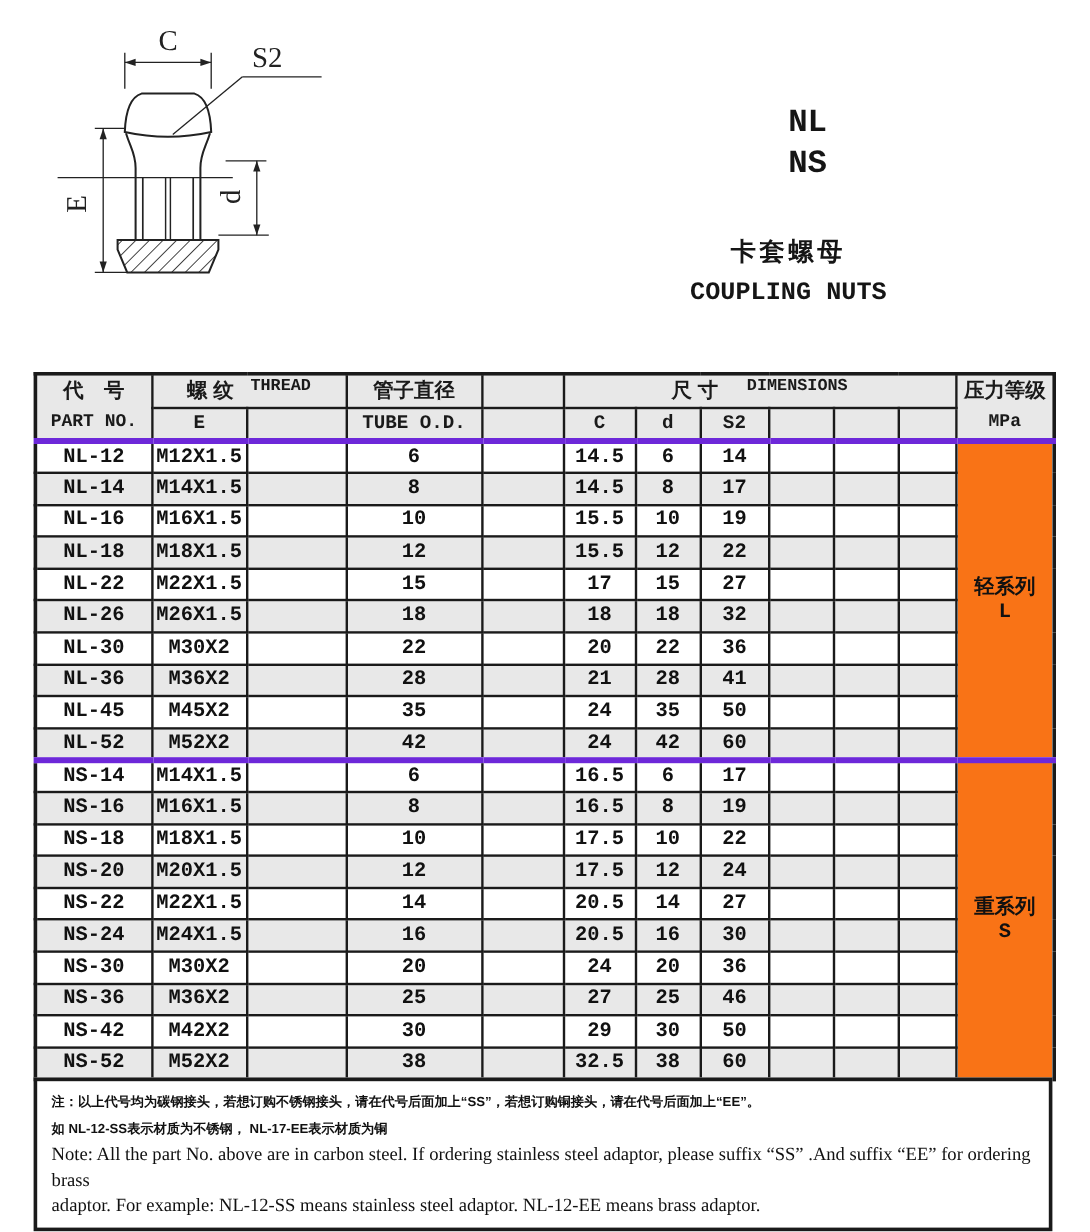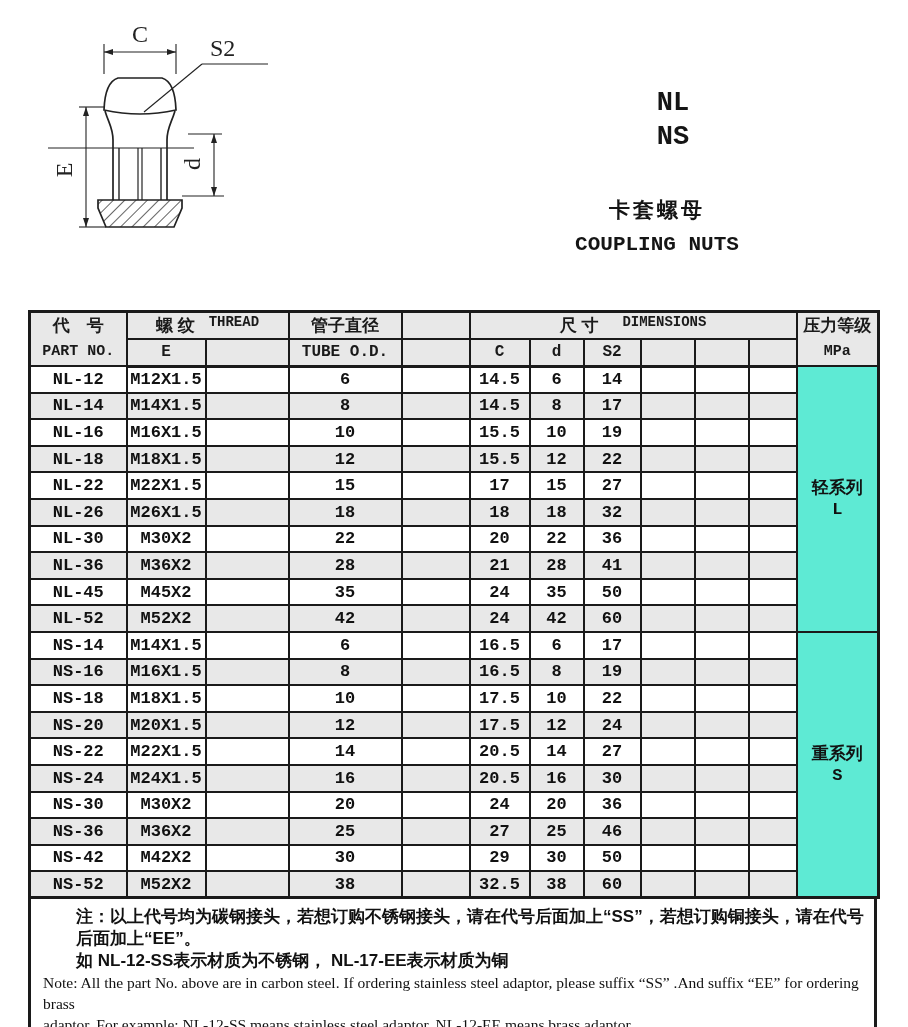--- a/index.html
+++ b/index.html
@@ -28,38 +28,38 @@
   
   .table-wrap { position:absolute; left:28px; top:310px; width:851px; }
   table { border-collapse:collapse; table-layout:fixed; width:849px;
           border:3px solid #1a1a1a; background:#fff; }
   th, td { border:2px solid #1a1a1a; text-align:center; vertical-align:middle;
            overflow:hidden; white-space:nowrap; }
   thead th { background:#e8e8e8; font-weight:700; }
   thead tr { height:27px; }
   tbody tr { height:26.6px; }
   tbody tr.stripe td { background:#e8e8e8; }
-  tbody tr.stripe td.series-cell, td.series-cell { background:#5eead4; }
+  tbody tr.stripe td.series-cell, td.series-cell { background:#f97316; }
   thead tr.h2 th { border-bottom:3px solid #1a1a1a; }
-  tbody tr.section-start td { border-top:2px solid #6d28d9; }
+  tbody tr.section-start td { border-top:5px solid #6d28d9; }
 
   .zh-h { font-size:17px; font-weight:700; }
   .en-h { font-family:"Liberation Mono", monospace; font-weight:700; font-size:14px; }
   .hdr-combo { display:flex; justify-content:center; align-items:flex-start; gap:14px; }
   .hdr-2line div { line-height:26px; }
   td { font-family:"Liberation Mono", monospace; font-weight:700; font-size:17px; color:#111; }
   td.series-cell { font-size:17px; }
   td.series-cell .series-zh { font-family:"Liberation Sans", sans-serif; font-weight:700; line-height:22px; }
   td.series-cell .series-en { font-family:"Liberation Mono", monospace; font-weight:700; line-height:22px; }
 
   
   .note-box { position:relative; margin-top:-3px; width:849px; border:3px solid #1a1a1a;
     background:#fff; padding:7px 10px 8px 12px; }
-  .note-zh { font-size:17px; font-weight:700; line-height:22px; color:#111;
-    font-family:"Liberation Sans", sans-serif;margin-left:33px; }
+  .note-zh { font-size:11px; font-weight:700; line-height:22px; color:#111;
+    font-family:"Liberation Sans", sans-serif; }
   .note-en { font-size:15.5px; line-height:21px; color:#111;
     font-family:"Liberation Serif", serif; }
 </style>
 </head>
 <body>
 
 <div class="page">
 
   <svg class="drawing" viewBox="0 0 230 235" xmlns="http://www.w3.org/2000/svg">
     <defs>

